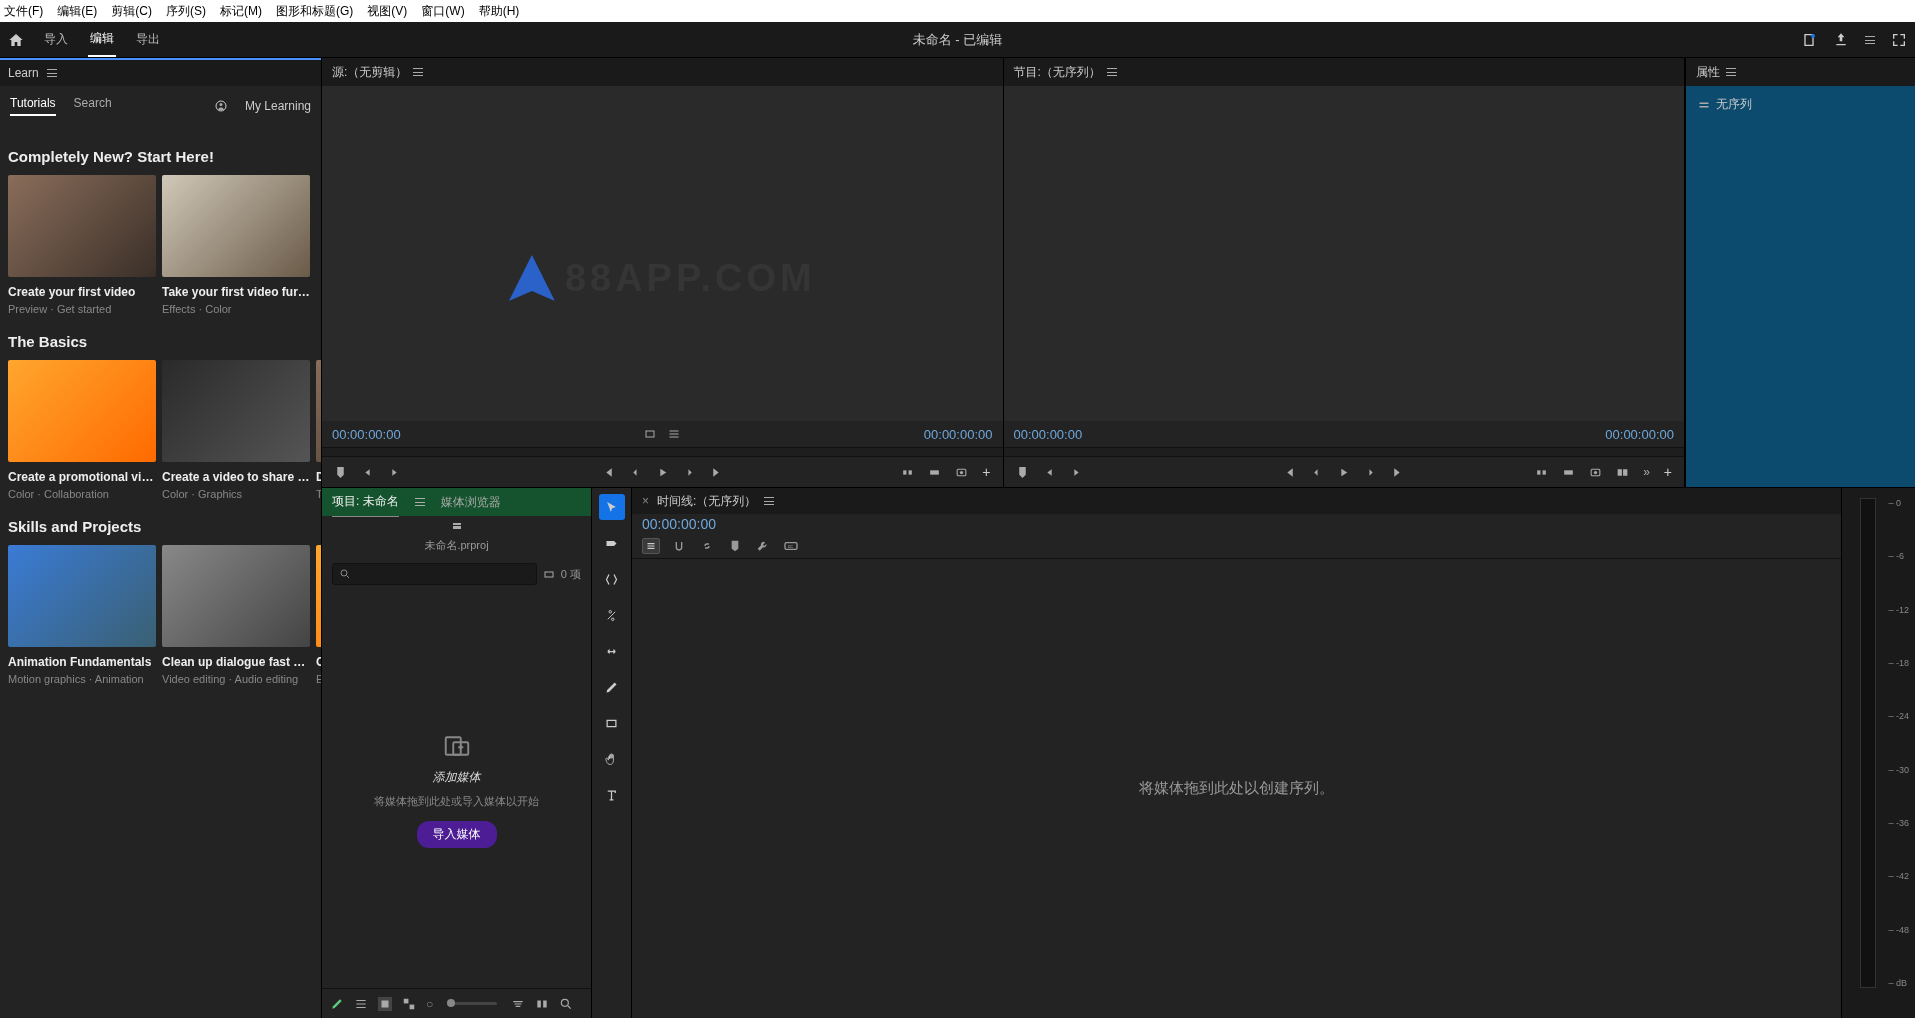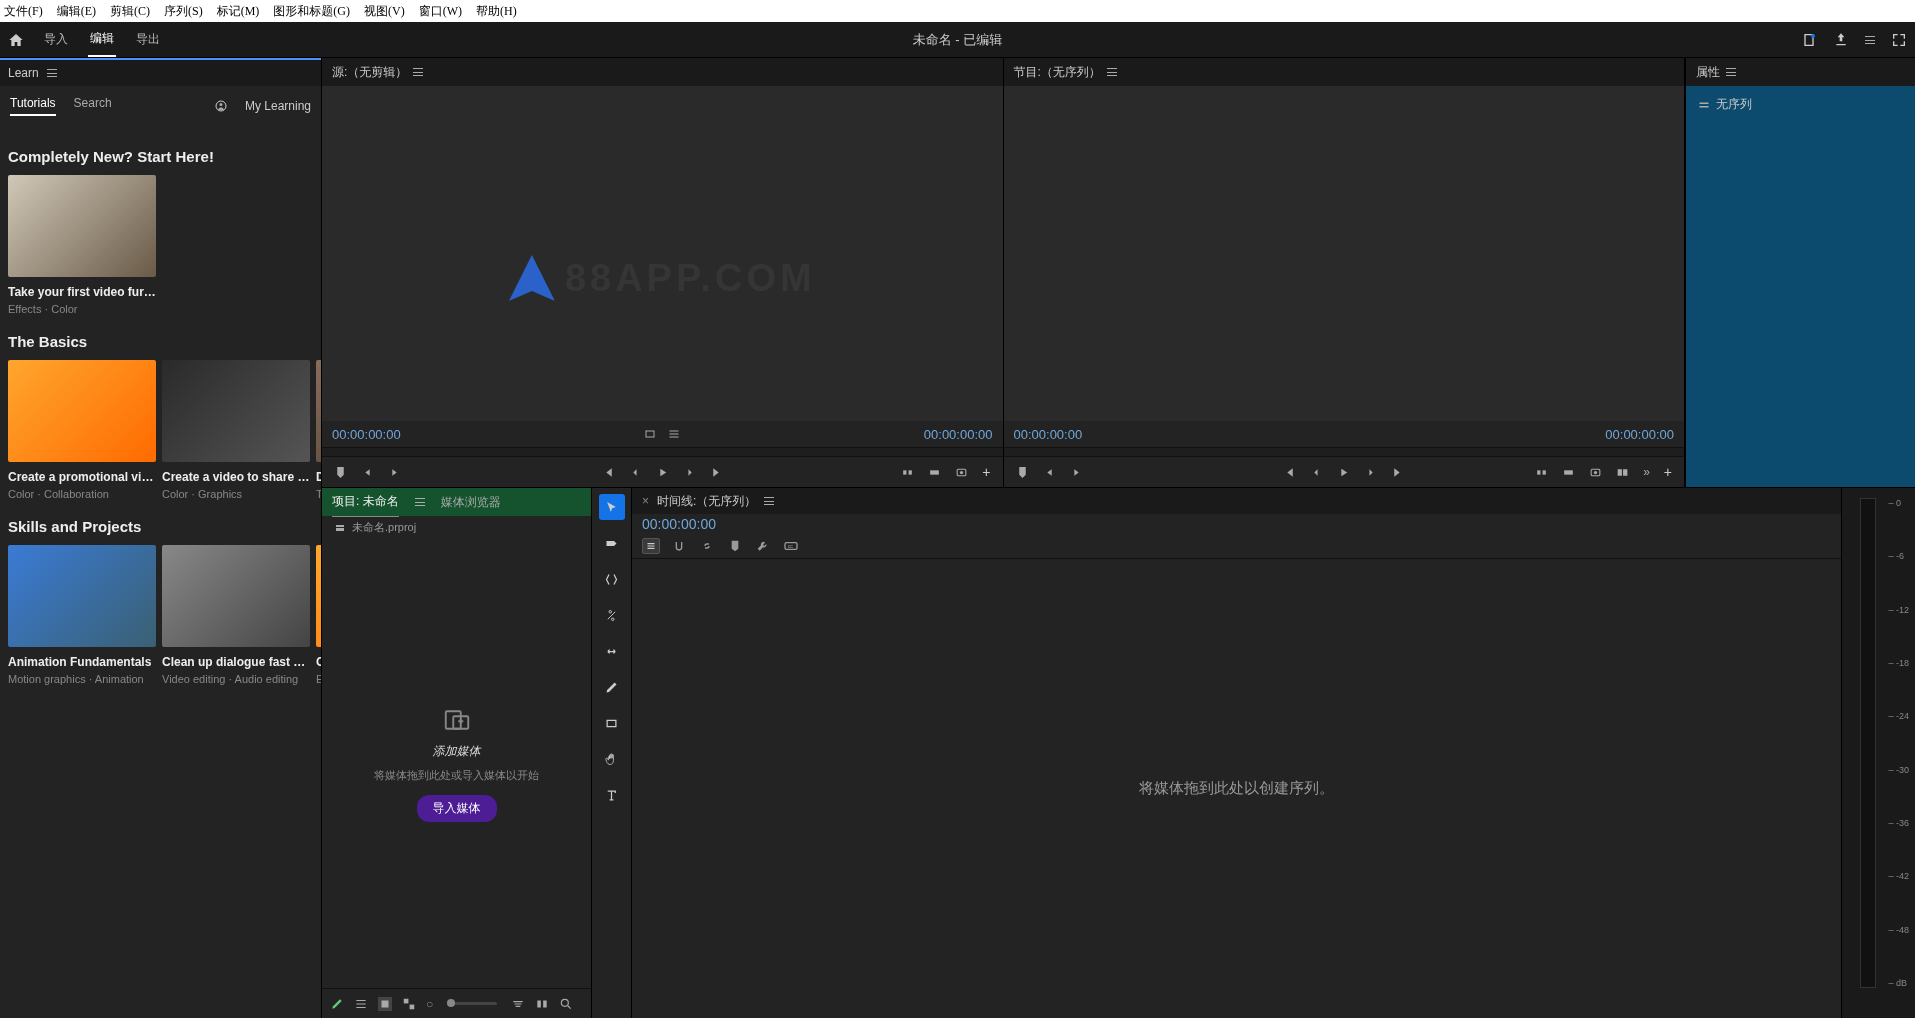--- a/index.html
+++ b/index.html
@@ -13,21 +13,20 @@
   overflow: hidden;
 }
 .menubar {
   background: #fff;
   color: #000;
   height: 22px;
   display: flex;
   align-items: center;
   padding: 0 4px;
   font-size: 12px;
-  font-family: Liberation Serif, serif;
 }
 .menubar span { margin-right: 14px; cursor: default; }
 .topnav {
   background: #1a1a1a;
   height: 36px;
   display: flex;
   align-items: center;
   padding: 0 8px;
   border-bottom: 1px solid #000;
   position: relative;
@@ -184,20 +183,21 @@
 }
 .project-tabs .tab { color: #aaa; cursor: pointer; padding: 6px 0; }
 .project-tabs .tab.active { color: #eee; border-bottom: 1px solid #888; }
 .project-path {
   padding: 4px 12px;
   font-size: 11px;
   color: #999;
   display: flex;
   align-items: center;
   gap: 6px;
+  flex-direction: column;
 }
 .project-search {
   display: flex;
   align-items: center;
   padding: 6px 10px;
   gap: 6px;
 }
 .project-search .search-box {
   flex: 1;
   background: #1a1a1a;
@@ -396,20 +396,25 @@
             <circle cx="12" cy="9" r="3"></circle>
             <path d="M6 20c1-4 4-5 6-5s5 1 6 5"></path>
           </svg>
         <span>My Learning</span>
       </div>
     </div>
     <div class="learn-body" id="learn-body">
         <div class="learn-section-title">Completely New? Start Here!</div>
         <div class="learn-cards">
           <div class="learn-card">
+      <div class="thumb thumb-a"></div>
+      <div class="card-title">Create your first video</div>
+      <div class="card-meta">Preview · Get started</div>
+          </div>
+          <div class="learn-card">
       <div class="thumb thumb-b"></div>
       <div class="card-title">Take your first video further</div>
       <div class="card-meta">Effects · Color</div>
           </div>
         </div>
         <div class="learn-section-title">The Basics</div>
         <div class="learn-cards">
           <div class="learn-card">
       <div class="thumb thumb-c"></div>
       <div class="card-title">Create a promotional video</div>
@@ -603,20 +608,32 @@
           <span class="tab active">项目: 未命名</span>
           <span class="hamburger"></span>
           <span class="tab">媒体浏览器</span>
         </div>
         <div class="project-path">
           <svg class="icon-sm" viewBox="0 0 24 24">
               <rect x="4" y="6" width="16" height="4"></rect>
               <rect x="4" y="12" width="16" height="6"></rect>
             </svg>
           <span>未命名.prproj</span>
+        </div>
+        <div class="project-search">
+          <div class="search-box">
+            <svg class="icon-sm" viewBox="0 0 24 24">
+                <circle cx="10" cy="10" r="6" fill="none" stroke="#888" stroke-width="2"></circle>
+                <path d="M15 15l5 5" stroke="#888" stroke-width="2"></path>
+              </svg>
+          </div>
+          <svg class="icon-sm" viewBox="0 0 24 24">
+              <rect x="4" y="8" width="16" height="10" fill="none" stroke="#aaa" stroke-width="2"></rect>
+            </svg>
+          <span class="count">0 项</span>
         </div>
         <div class="project-drop">
           <svg class="drop-icon" viewBox="0 0 24 24" fill="none" stroke="#888" stroke-width="1.5">
               <rect x="3" y="5" width="12" height="14" rx="1"></rect>
               <rect x="9" y="9" width="12" height="10" rx="1"></rect>
               <path d="M15 11v4M13 13h4"></path>
             </svg>
           <div class="drop-title">添加媒体</div>
           <div class="drop-sub">将媒体拖到此处或导入媒体以开始</div>
           <button>导入媒体</button>

